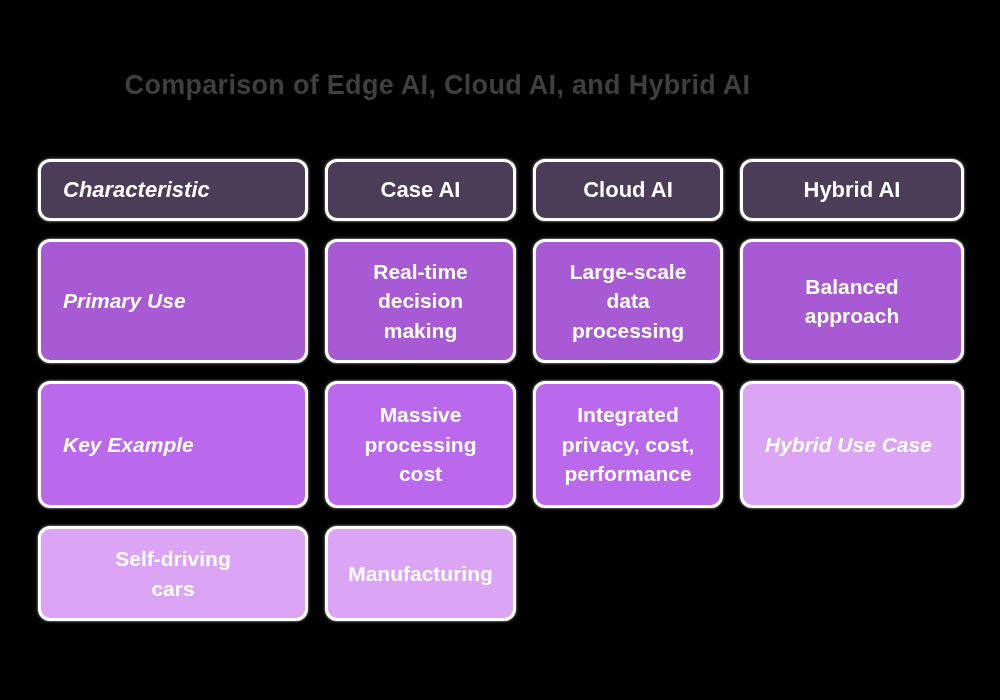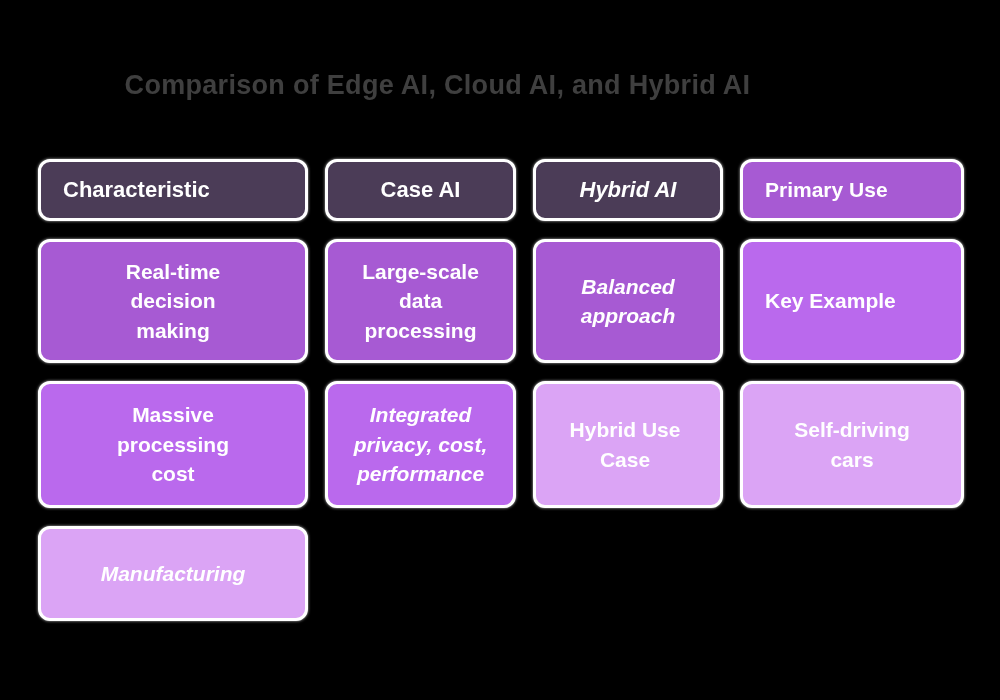--- a/index.html
+++ b/index.html
@@ -53,35 +53,37 @@
   }
   .cell.header {
     background: var(--header-fill, #4b3c57);
     font-size: 22px;
   }
   .cell.row-primary  { background: var(--row-primary-fill, #a75ad3); }
   .cell.row-benefit  { background: var(--row-benefit-fill, #ba69ed); }
   .cell.row-example  { background: var(--row-example-fill, #dba4f5); }
   .cell.left-align {
     justify-content: flex-start;
-    text-align: center;
+    text-align: left;
     padding-left: 22px;
     padding-right: 28px;
+    font-style: italic;
   }
-  .cell.wide { padding: 0 24px; font-style: italic; }
+  .cell.wide { padding: 0 24px; }
 </style>
 </head>
 <body>
 
 <div class="page-title">Comparison of Edge AI, Cloud AI, and Hybrid AI</div>
 
 <div class="comparison-table">
 
   <div class="cell header left-align">Characteristic</div>
   <div class="cell header">Case AI</div>
+  <div class="cell header">Cloud AI</div>
   <div class="cell header wide">Hybrid AI</div>
 
   <div class="cell row-primary left-align">Primary Use</div>
   <div class="cell row-primary">Real-time
 decision
 making</div>
   <div class="cell row-primary">Large-scale
 data
 processing</div>
   <div class="cell row-primary wide">Balanced

